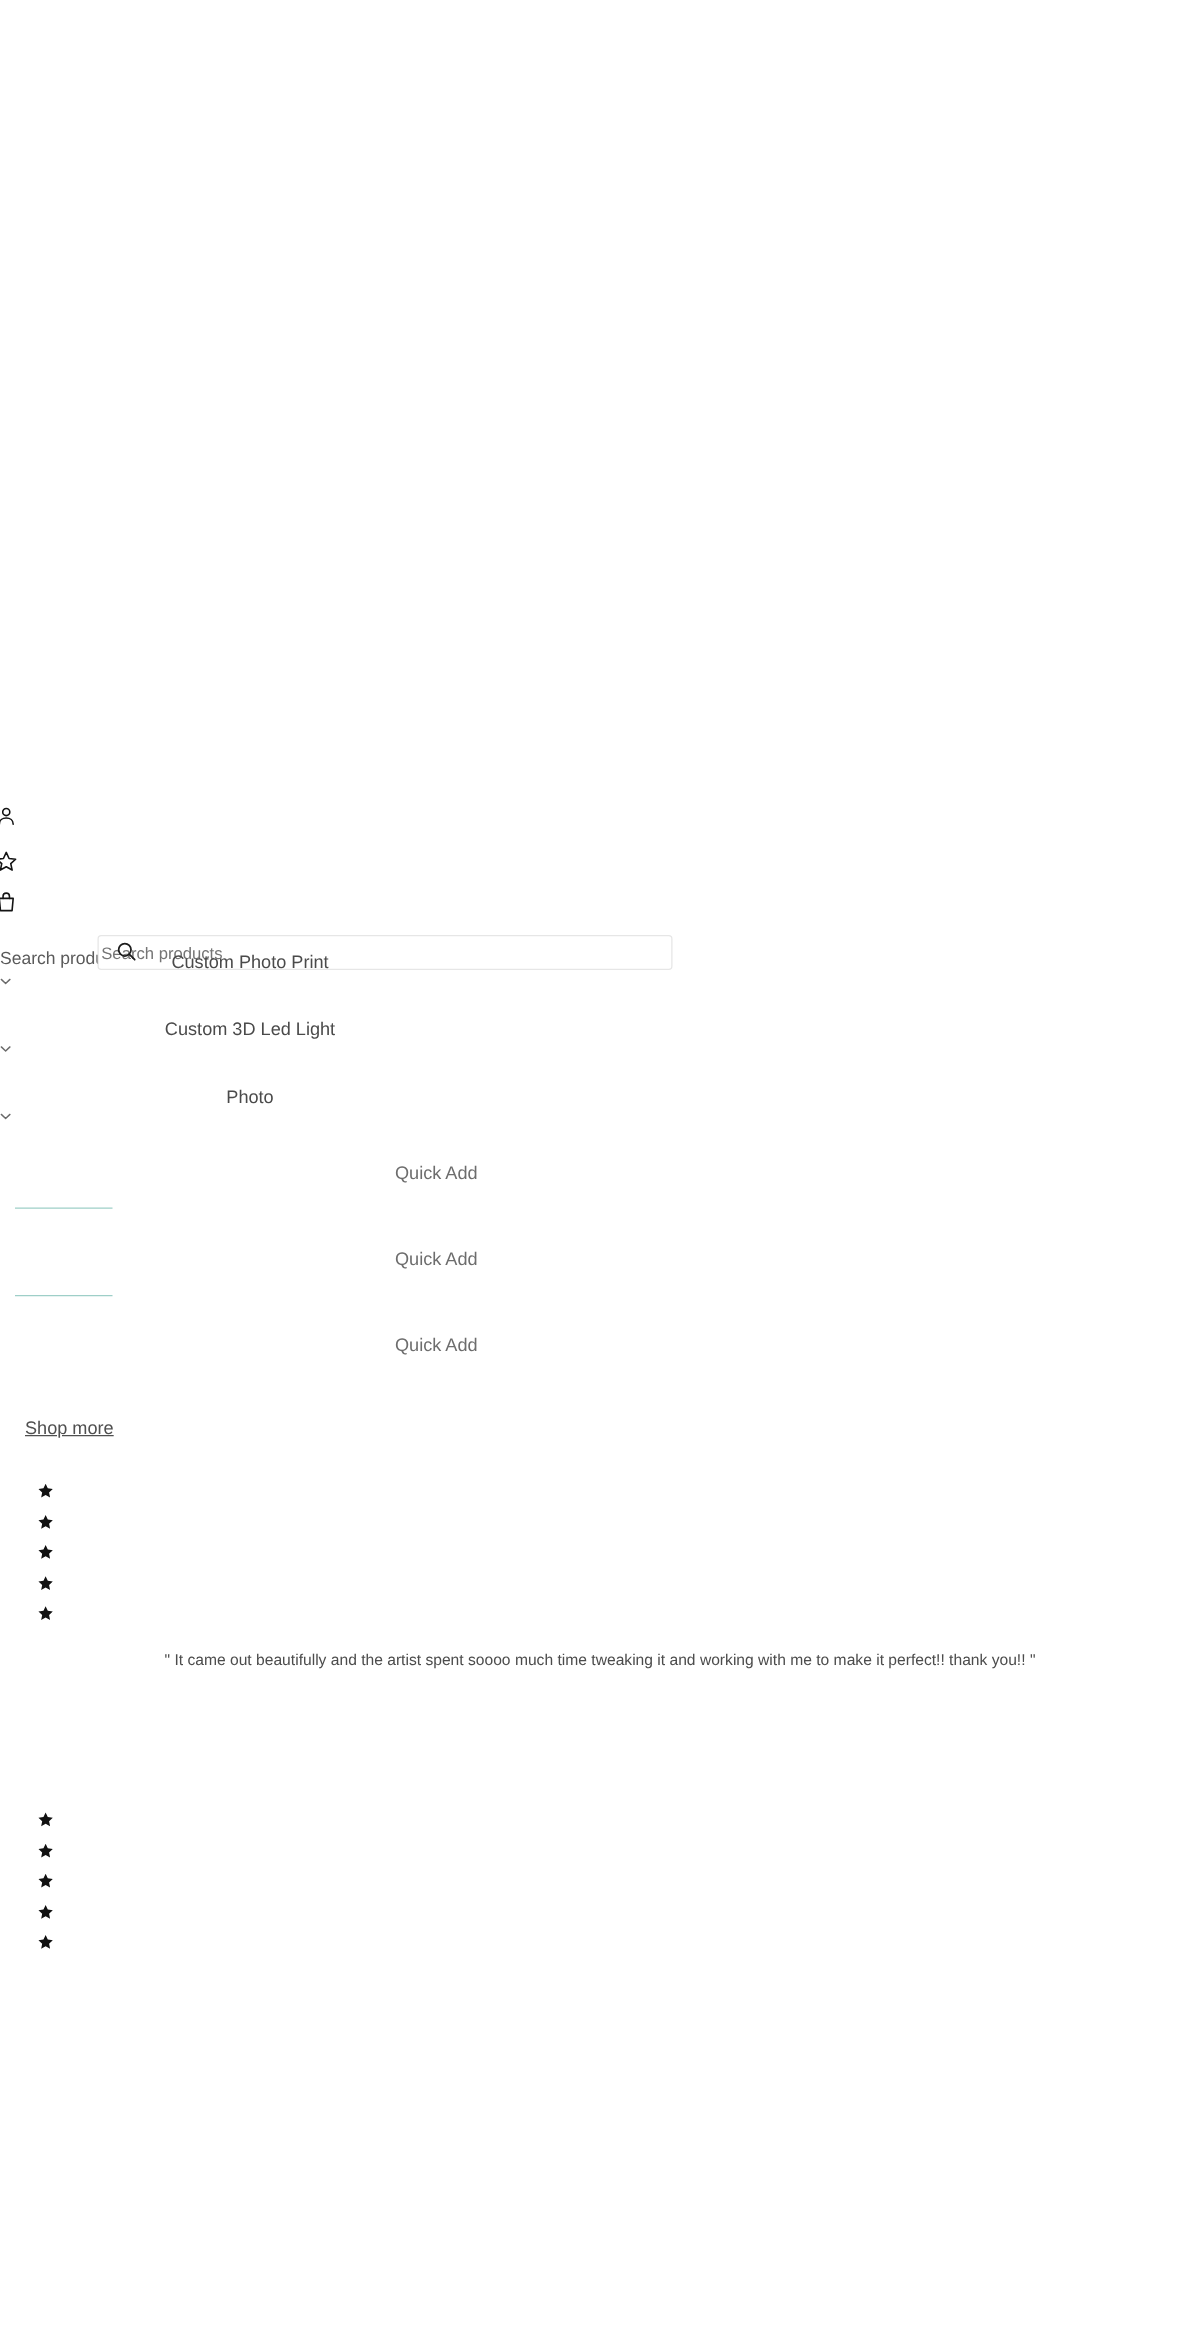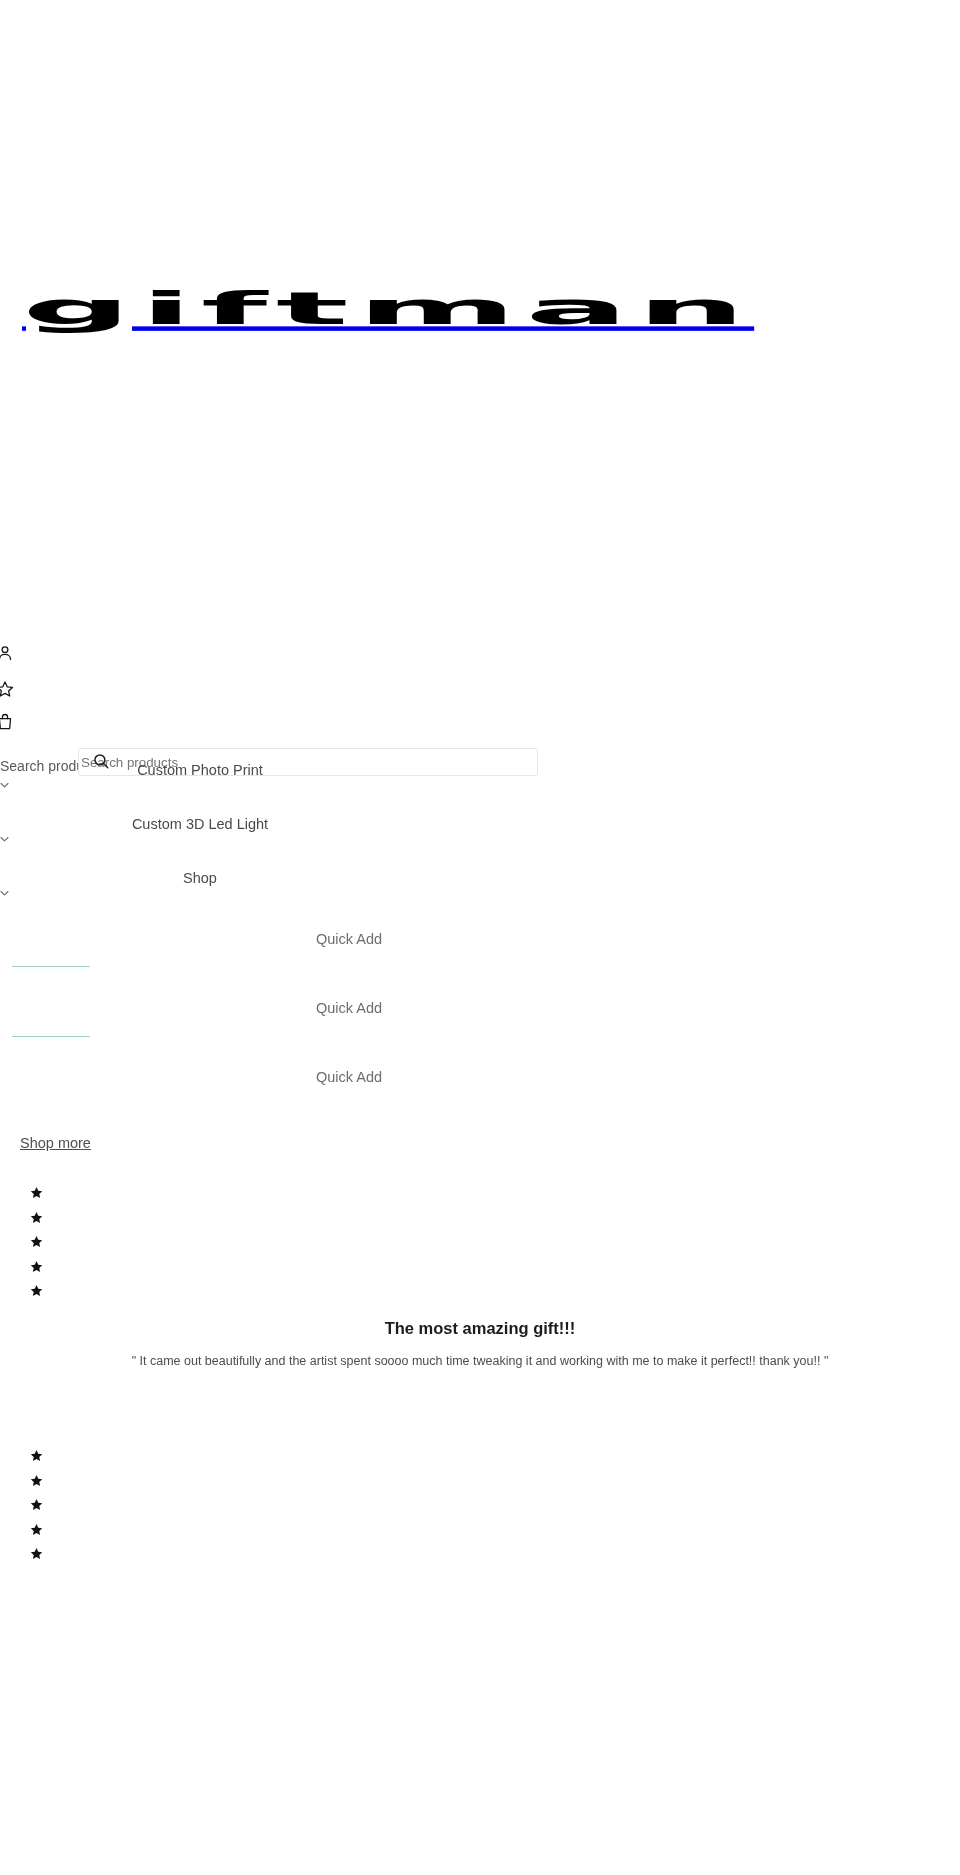--- a/index.html
+++ b/index.html
@@ -163,23 +163,20 @@
     color: #3e3e3e;
     line-height: 1;
     margin: 0;
   }
 </style>
 </head>
 <body>
 
 <div class="page">
 
-  <a class="logo-wrap" href="#">
-    <span class="logo-text">giftman</span>
-  </a>
 
   <div class="search-row">
     <span class="search-label">Search products</span>
     <input class="search-field" type="text" placeholder="Search products" style="">
     <span class="search-icon">
       <svg viewBox="0 0 24 24" fill="none" stroke="currentColor" stroke-width="1.9" stroke-linecap="round" stroke-linejoin="round">
         <circle cx="10.5" cy="10.5" r="6.6"></circle>
         <line x1="15.4" y1="15.4" x2="21" y2="21"></line>
       </svg>
     </span>
@@ -219,21 +216,21 @@
     <div class="nav-item nav-1">
       <span class="nav-label">Custom 3D Led Light</span>
       <span class="chev">
         <svg viewBox="0 0 12 8" fill="none" stroke="currentColor" stroke-width="1.5" stroke-linecap="round" stroke-linejoin="round">
             <polyline points="1.4,2 6,6.4 10.6,2"></polyline>
           </svg>
       </span>
     </div>
 
     <div class="nav-item nav-2">
-      <span class="nav-label">Shop</span>
+      <span class="nav-label">Photo</span>
       <span class="chev">
         <svg viewBox="0 0 12 8" fill="none" stroke="currentColor" stroke-width="1.5" stroke-linecap="round" stroke-linejoin="round">
             <polyline points="1.4,2 6,6.4 10.6,2"></polyline>
           </svg>
       </span>
     </div>
 
   </nav>
 
   <div class="quick-add qa-0">Quick Add</div>
@@ -268,21 +265,20 @@
         </svg>
       </span>
     <span class="star">
         <svg viewBox="0 0 24 24" fill="currentColor">
           <polygon points="12,1.8 15.2,8.6 22.6,9.5 17.1,14.6 18.6,22 12,18.3 5.4,22 6.9,14.6 1.4,9.5 8.8,8.6"></polygon>
         </svg>
       </span>
   </div>
 
   <div class="testimonial">
-    <p class="t-title">The most amazing gift!!!</p>
     <p class="t-quote">" It came out beautifully and the artist spent soooo much time tweaking it and working with me to make it perfect!! thank you!! "</p>
   </div>
 
   <div class="star-stack stars-bottom">
     <span class="star">
         <svg viewBox="0 0 24 24" fill="currentColor">
           <polygon points="12,1.8 15.2,8.6 22.6,9.5 17.1,14.6 18.6,22 12,18.3 5.4,22 6.9,14.6 1.4,9.5 8.8,8.6"></polygon>
         </svg>
       </span>
     <span class="star">

